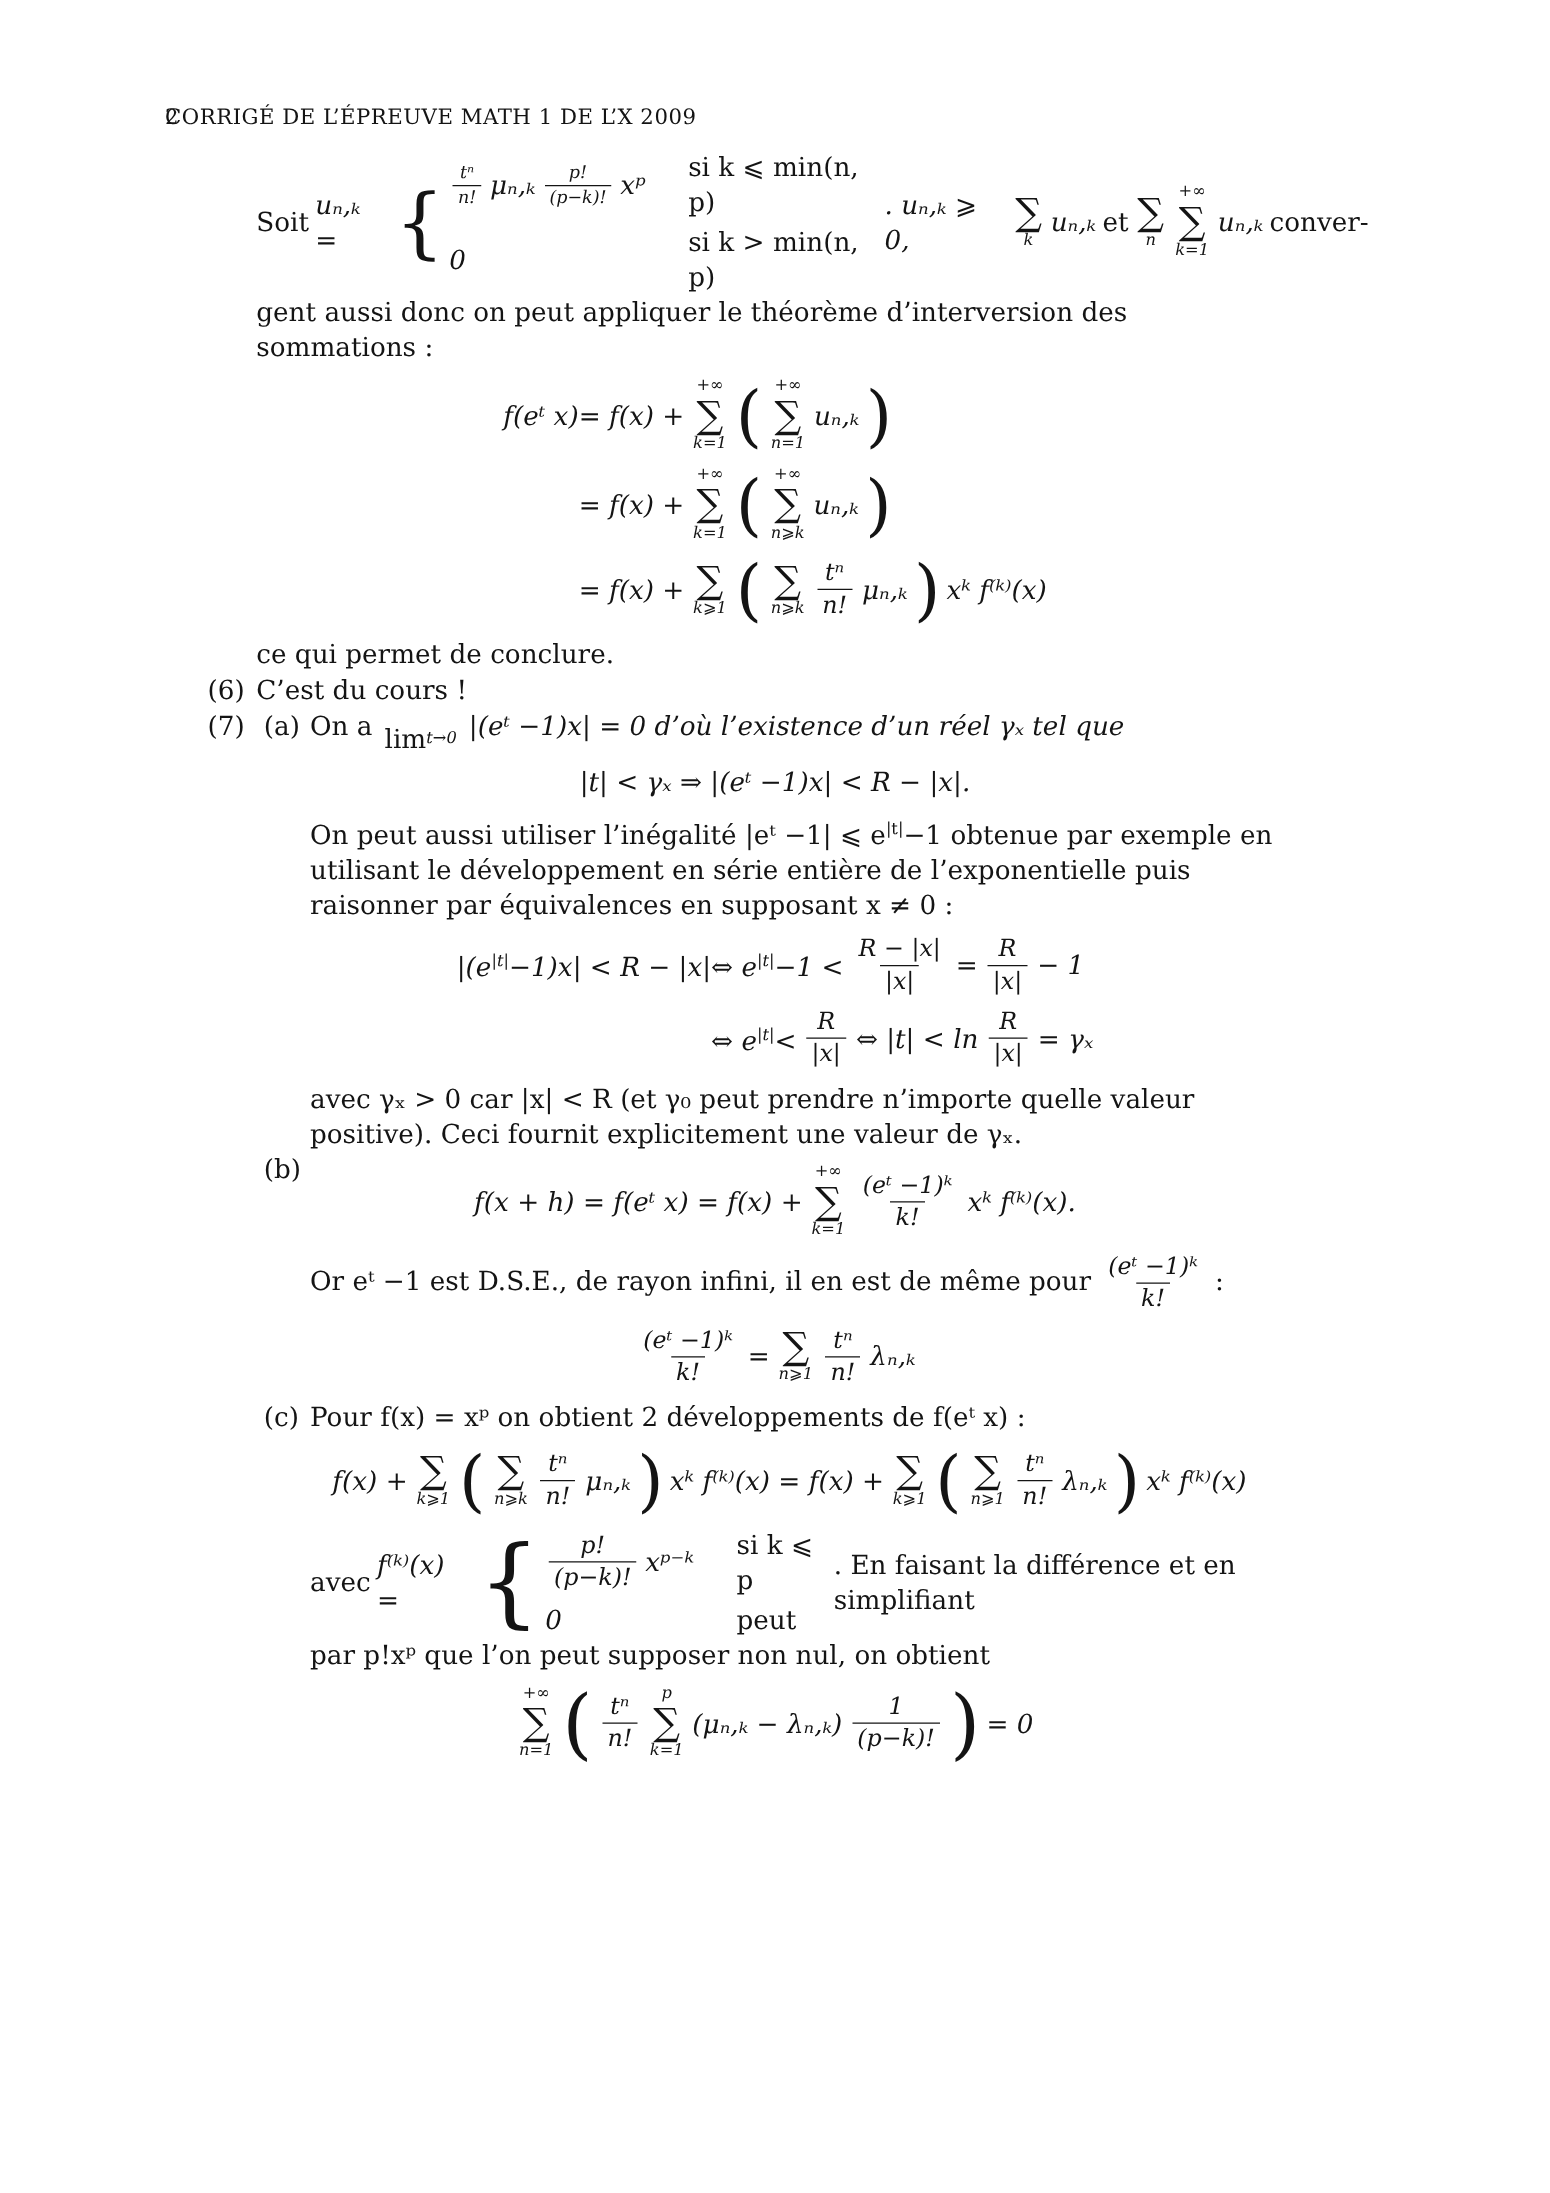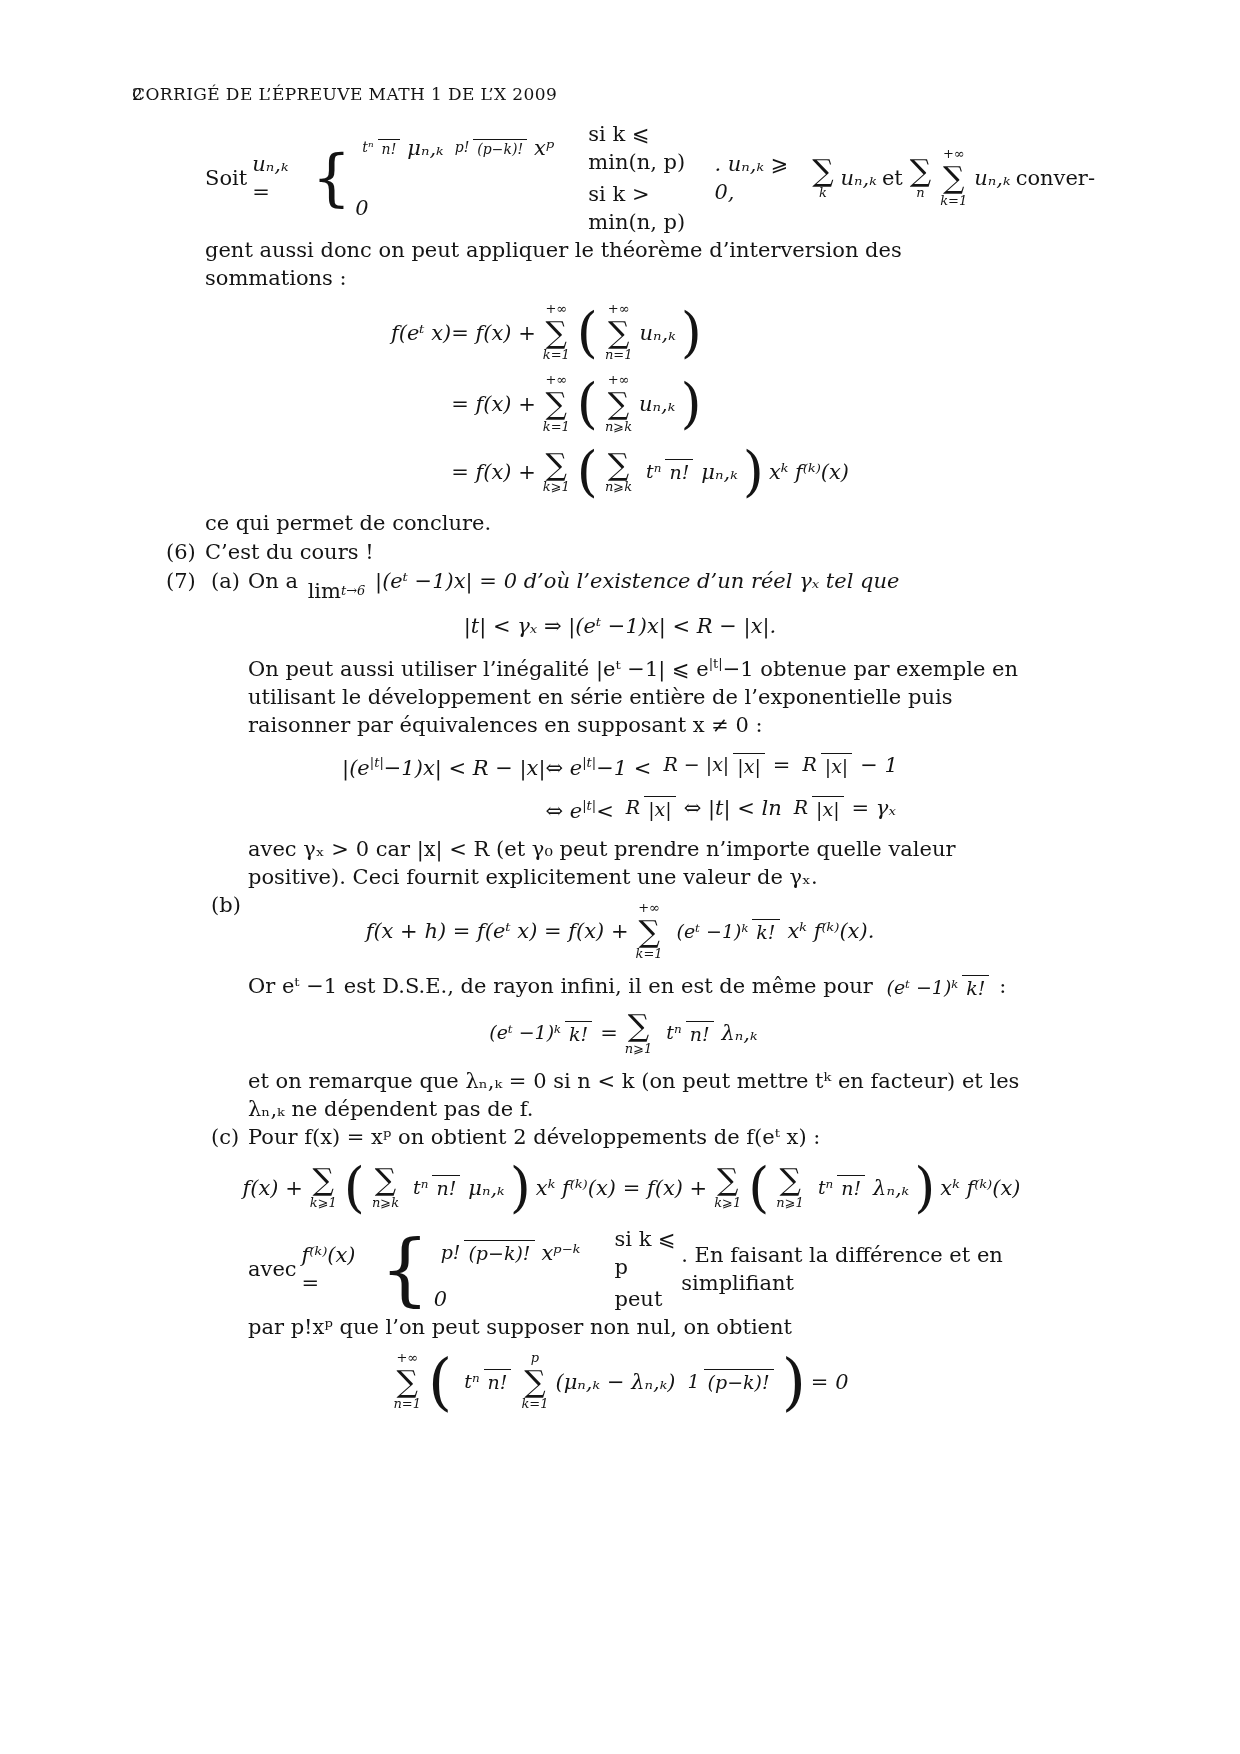--- a/index.html
+++ b/index.html
@@ -20,21 +20,21 @@
   .rm { font-style:normal; }
 
   .mrow { display:flex; align-items:center; flex-wrap:nowrap; gap:5px; }
   .mrow.xw { margin-right:-60px; }
 
   .msum { display:inline-flex; flex-direction:column; align-items:center;
           line-height:1; font-style:normal; margin:0 2px; vertical-align:middle; }
   .msum .lm { font-size:13px; line-height:1.15; font-style:italic; }
   .msum .sg { font-size:30px; line-height:1.05; }
 
-  .mfrac { display:inline-flex; flex-direction:row; align-items:center;
+  .mfrac { display:inline-flex; flex-direction:column; align-items:center;
            font-style:italic; line-height:1.2; font-size:19px; margin:0 3px;
            text-align:center; vertical-align:middle; }
   .mfrac .num { padding:0 4px 1px; }
   .mfrac .den { border-top:1.4px solid #141414; padding:1px 4px 0; }
   .mfrac.sm { font-size:14px; }
 
   .bp { font-style:normal; font-size:54px; line-height:1; }
   .bp.xl { font-size:62px; }
   .brace { font-style:normal; font-size:62px; line-height:1; }
   .brace.big { font-size:78px; }
@@ -195,21 +195,21 @@
     <div class="item">
       <span class="imark">(7)</span>
 
       <div class="sub">
         <span class="smark">(a)</span>
         <div class="sbody">
           <p class="para">
             <span>On a</span>
             <span class="limop">
                 <span class="op">lim</span>
-                <span class="lm">t→6</span>
+                <span class="lm">t→0</span>
               </span>
             <span class="m">|(eᵗ −1)x| = 0 d’où l’existence d’un réel γₓ tel que</span>
           </p>
           <div class="disp d-out">
             <span class="m">|t| &lt; γₓ ⇒ |(eᵗ −1)x| &lt; R − |x|.</span>
           </div>
           <p class="para">
             <span>On peut aussi utiliser l’inégalité |eᵗ −1| ⩽ e</span><sup>|t|</sup><span>−1 obtenue par exemple en utilisant le développement en série entière de l’exponentielle puis raisonner par équivalences en supposant x ≠ 0 :</span>
           </p>
           <div class="disp d-out">
@@ -284,21 +284,20 @@
                 <span class="lm"></span>
                 <span class="sg">∑</span>
                 <span class="lm">n⩾1</span>
               </span>
             <span class="mfrac">
                 <span class="num">tⁿ</span>
                 <span class="den">n!</span>
               </span>
             <span class="m">λₙ,ₖ</span>
           </div>
-          <p class="para">et on remarque que λₙ,ₖ = 0 si n &lt; k (on peut mettre tᵏ en facteur) et les λₙ,ₖ ne dépendent pas de f.</p>
         </div>
       </div>
 
       <div class="sub">
         <span class="smark">(c)</span>
         <div class="sbody">
           <p class="para">Pour f(x) = xᵖ on obtient 2 développements de f(eᵗ x) :</p>
 
           <div class="disp wide">
             <span class="m">f(x) +</span>

